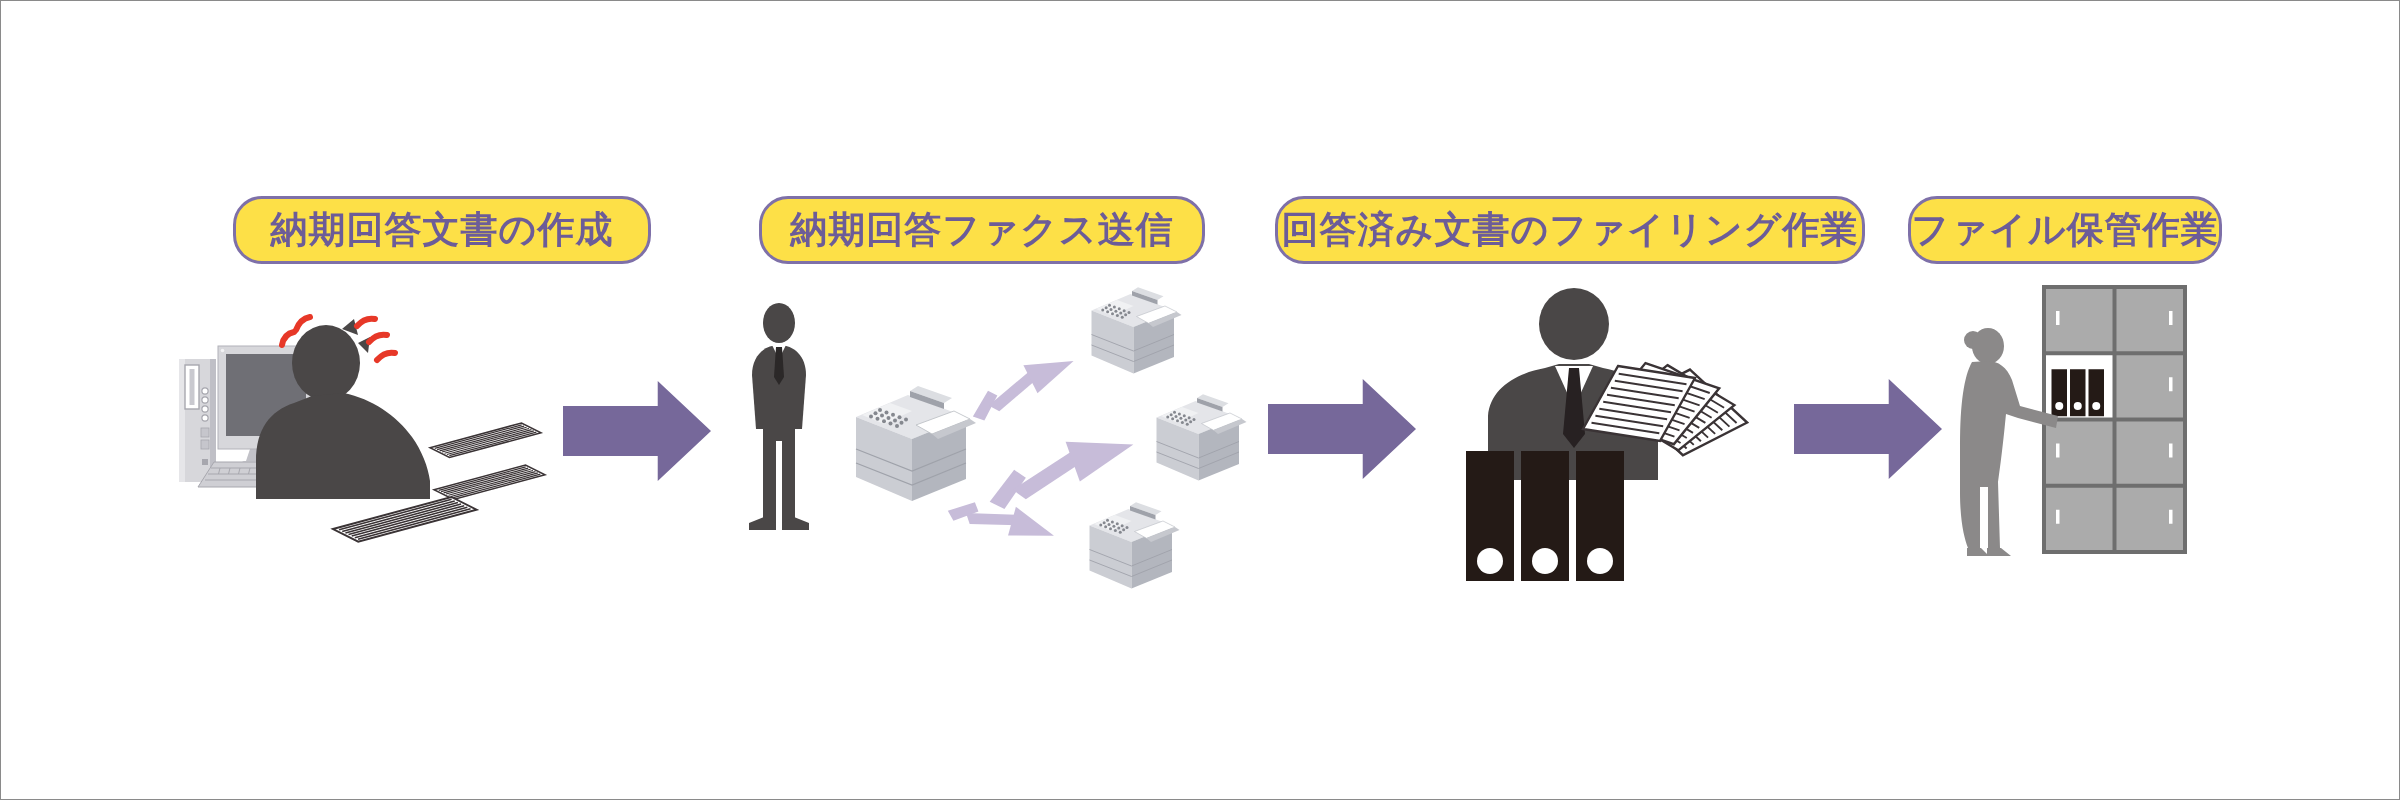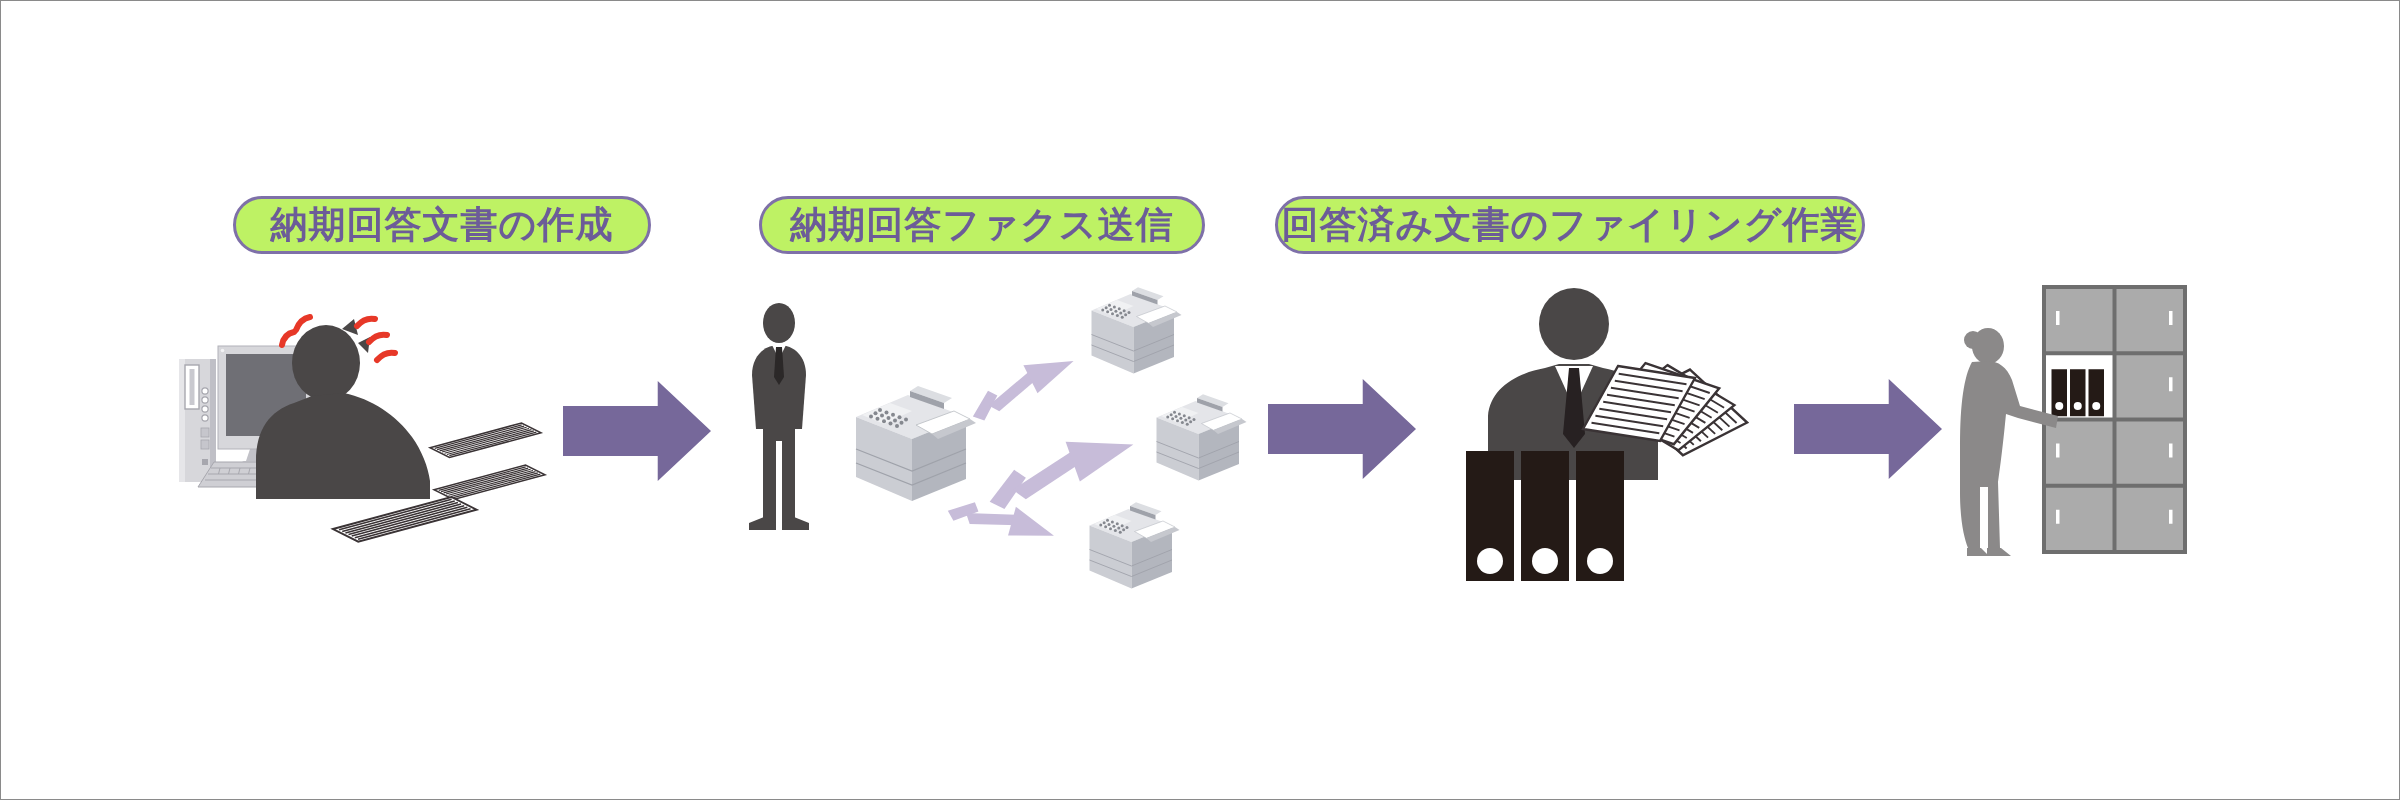--- a/index.html
+++ b/index.html
@@ -7,25 +7,25 @@
     position:relative;
     width:2400px;height:800px;
     background:#ffffff;
     border:1px solid #8a8a8a;
     box-sizing:border-box;
     overflow:hidden;
     font-family:"Liberation Sans", sans-serif;
   }
   .stage-label{
     position:absolute;
-    height:58px;
+    height:68px;
     box-sizing:border-box;
     border:3px solid #7e70a8;
     border-radius:29px;
-    background:#bef264;
+    background:#fde047;
     color:#6c5c98;
     font-weight:bold;
     font-size:37px;
     letter-spacing:1px;
     display:flex;align-items:center;justify-content:center;
     white-space:nowrap;
   }
   .flow-arrow{
     position:absolute;
     width:148px;height:100px;
@@ -35,20 +35,21 @@
   .art{position:absolute;}
 </style>
 </head>
 <body>
 
 <div id="canvas">
 
   <div class="stage-label" style="left:232px;top:195px;width:418px;">納期回答文書の作成</div>
   <div class="stage-label" style="left:1274px;top:195px;width:590px;">回答済み文書のファイリング作業</div>
   <div class="stage-label" style="left:758px;top:195px;width:446px;">納期回答ファクス送信</div>
+  <div class="stage-label" style="left:1907px;top:195px;width:314px;">ファイル保管作業</div>
 
   <div class="flow-arrow" style="left:562px;top:380px;"></div>
   <div class="flow-arrow" style="left:1267px;top:378px;"></div>
   <div class="flow-arrow" style="left:1793px;top:378px;"></div>
 
   <svg class="art" style="left:175px;top:300px;width:380px;height:270px;" viewBox="0 0 380 270">
     <defs>
       <g id="doc-page">
         <polygon points="0,33 122,0 148,13 26,46" fill="#ffffff" stroke="#3a3335" stroke-width="2"></polygon>
         <path d="M6.3,33.8 L122.3,2.4 M9.5,35.5 L125.5,4.1 M12.8,37.1 L128.8,5.7 M16,38.7 L132,7.3 M19.3,40.3 L135.3,8.9 M22.5,42 L138.5,10.6 M25.8,43.6 L141.8,12.2" stroke="#3a3335" stroke-width="1.6" fill="none"></path>

